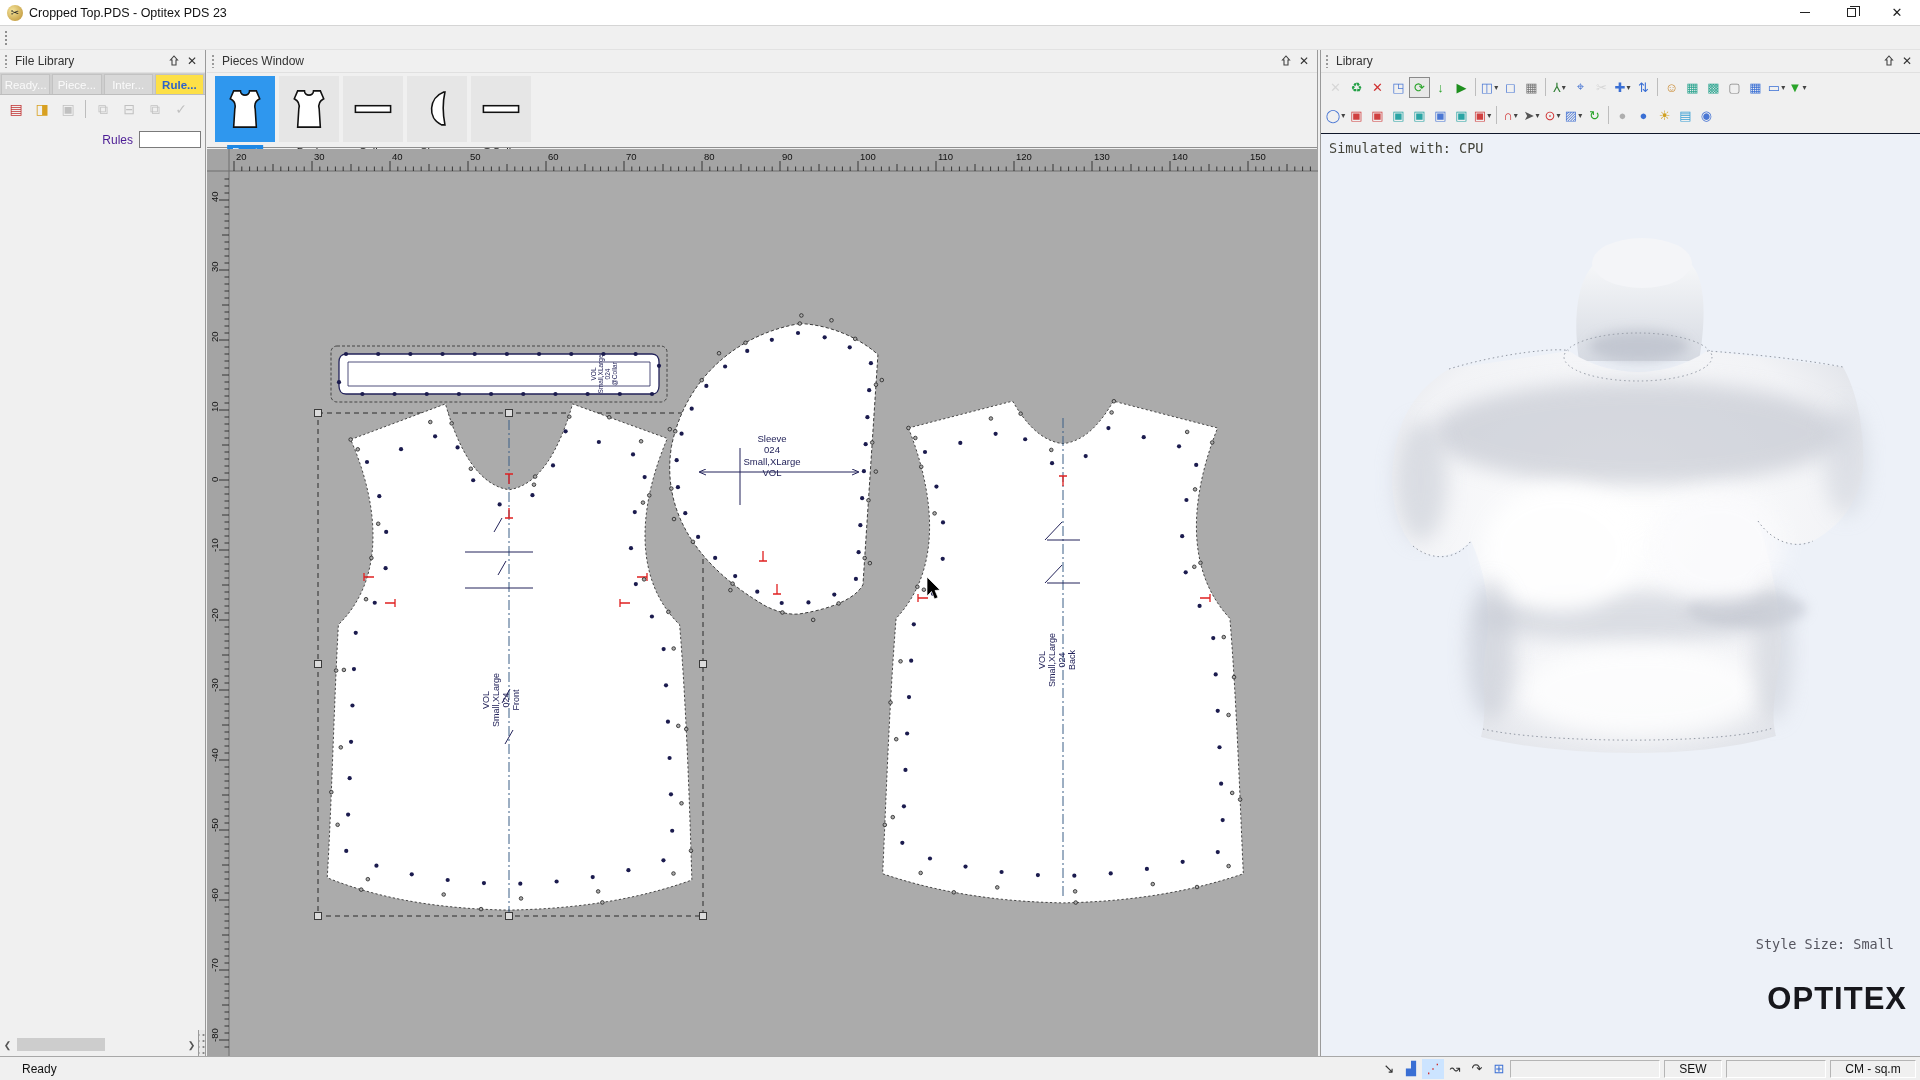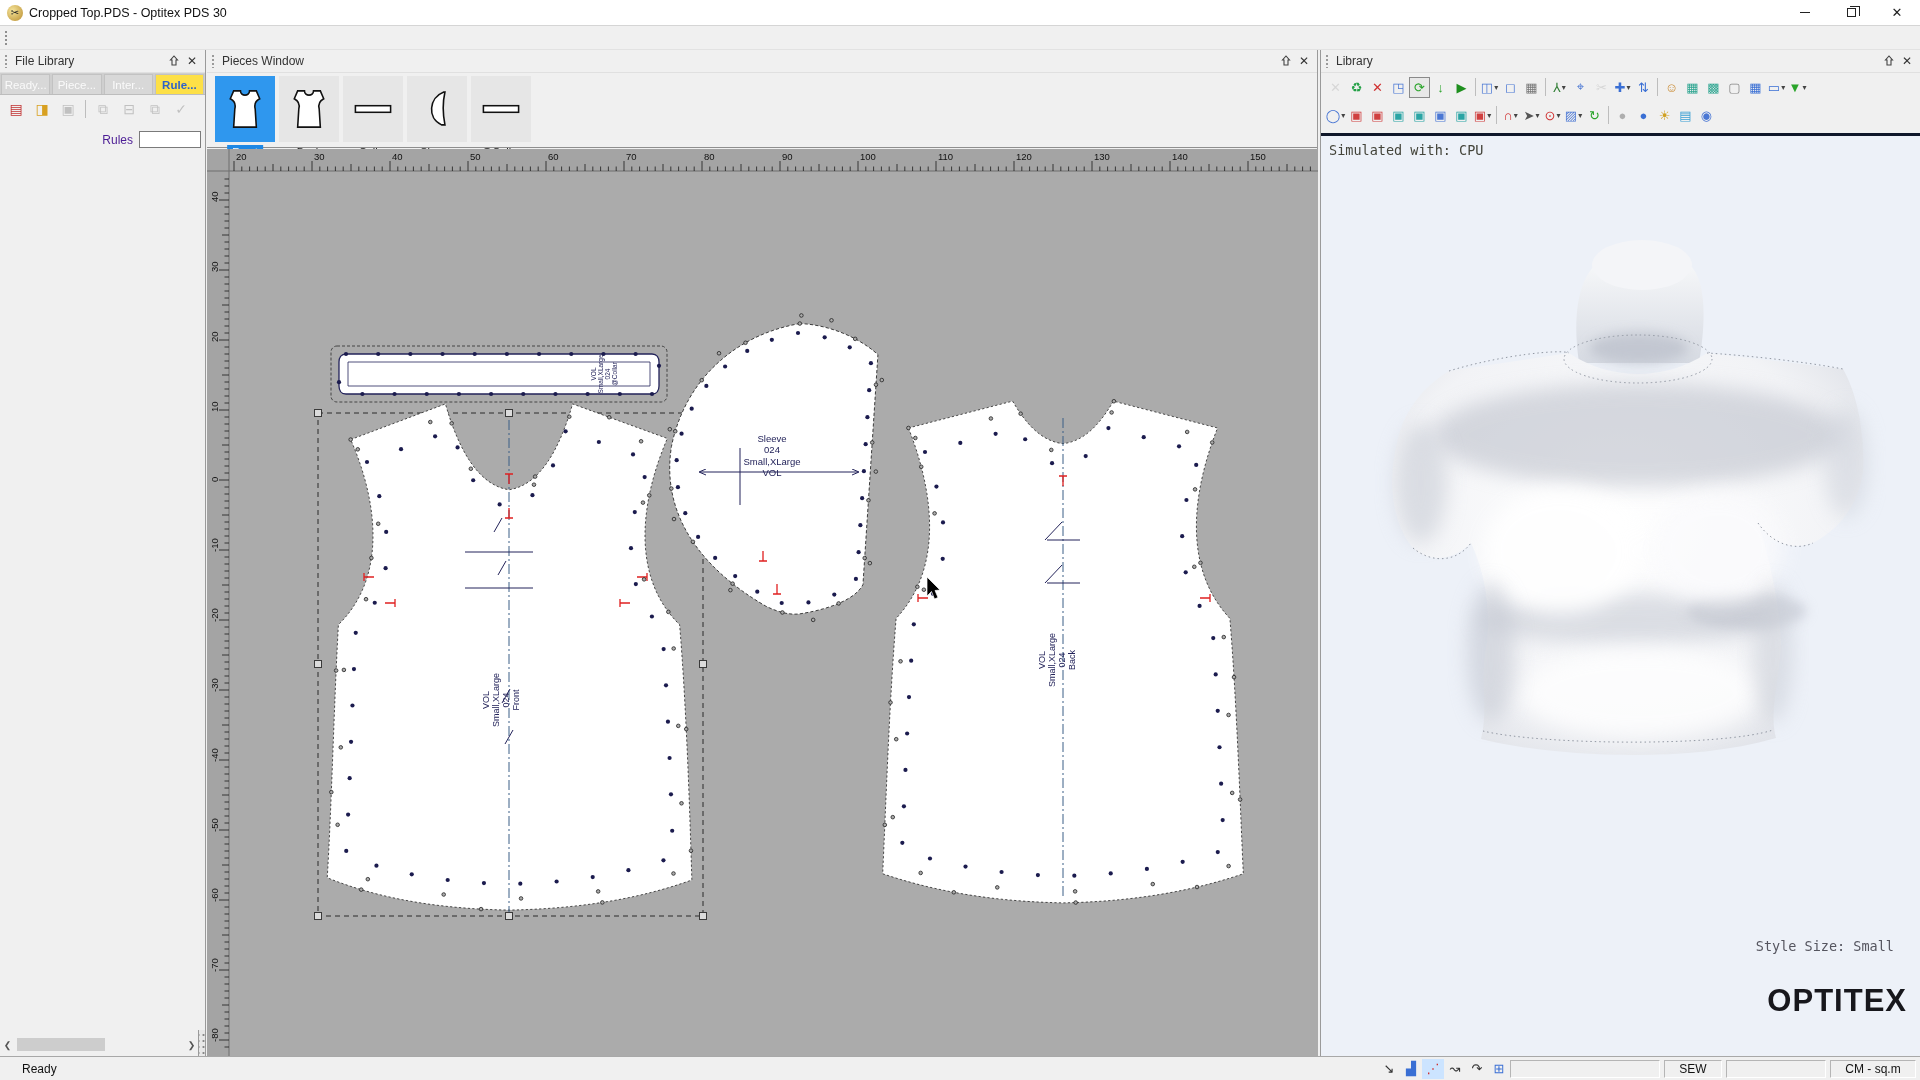--- a/index.html
+++ b/index.html
@@ -76,39 +76,39 @@
   .piece-label.selected{background:#1e88e5;color:#fff;}
 
   #canvas-svg{position:absolute;left:0;top:99px;}
 
   
   #right-panel{position:absolute;left:1320px;top:50px;width:600px;height:1006px;background:#f0f0f0;
     border-left:1px solid #9a9a9a;}
   .r-toolbar{display:flex;align-items:center;height:28px;padding-left:4px;}
   .r-toolbar .tb-btn{width:21px;height:21px;font-size:13px;}
   #viewport3d{position:absolute;left:0;top:83px;width:600px;height:923px;background:#7dd3fc;
-    border-top:3px solid #0f172a;}
+    border-top:1px solid #0f172a;}
 
   
   #statusbar{position:absolute;left:0;top:1056px;width:1920px;height:24px;background:#f0f0f0;
     border-top:1px solid #a8a8a8;display:flex;align-items:center;font-size:12px;color:#111;}
   #status-left{padding-left:22px;}
   #status-right{margin-left:auto;display:flex;align-items:center;height:100%;}
   .st-icon{width:22px;height:20px;display:flex;align-items:center;justify-content:center;font-size:13px;}
   .st-cell{height:18px;border:1px solid #b5b5b5;border-right-color:#fff;border-bottom-color:#fff;
     display:flex;align-items:center;justify-content:center;margin-right:4px;background:#f0f0f0;font-size:12px;}
   text{font-family:"Liberation Sans",sans-serif;}
   .mono{font-family:"DejaVu Sans Mono","Liberation Mono",monospace;}
 </style>
 </head>
 <body>
 
 <div id="titlebar">
   <div id="app-icon">✂</div>
-  <div id="title-text">Cropped Top.PDS - Optitex PDS 30</div>
+  <div id="title-text">Cropped Top.PDS - Optitex PDS 23</div>
   <div id="win-controls">
     <div class="win-btn">
         <div class="glyph-min"></div>
       </div>
     <div class="win-btn">
         <div class="glyph-restore"></div>
       </div>
     <div class="win-btn glyph-close">✕</div>
   </div>
 </div>

